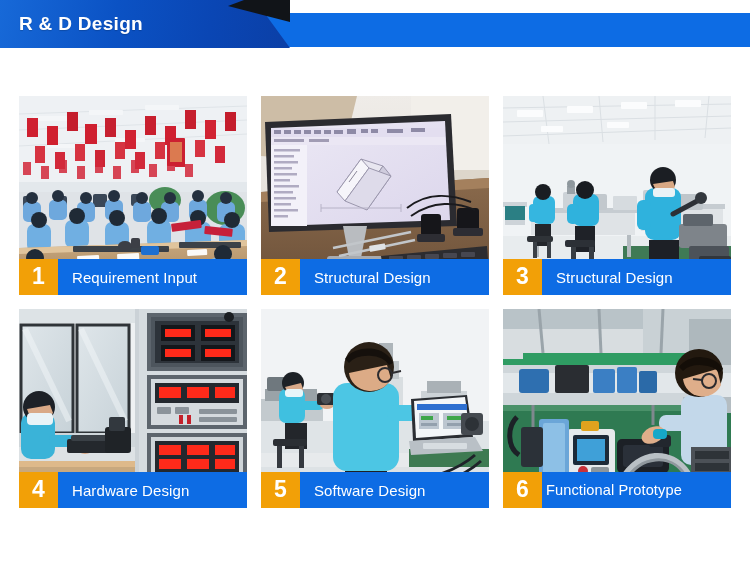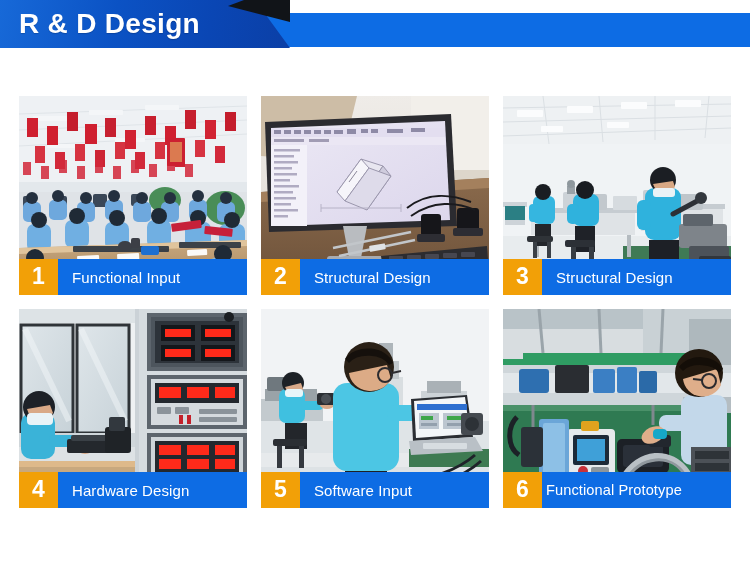--- a/index.html
+++ b/index.html
@@ -22,21 +22,21 @@
     background: linear-gradient(100deg,#1769d8 0%, #0b52c4 40%, #0a46b4 72%, #0b3fa6 100%);
     clip-path: polygon(0 0, 255px 0, 290px 48px, 0 48px);
   }
   .banner-notch {
     position: absolute; left: 228px; top: 0; width: 62px; height: 22px;
     background: #111418;
     clip-path: polygon(16px 0, 62px 0, 62px 22px, 0 6px);
   }
   .banner-title {
     position: absolute; left: 19px; top: 6px;
-    font-size: 28px; font-weight: bold; color: #ffffff;
+    font-size: 19px; font-weight: bold; color: #ffffff;
     letter-spacing: .3px; line-height: 36px; white-space: nowrap;
     text-shadow: 0 1px 1px rgba(0,0,0,.18);
   }
 
   
   .grid {
     position: absolute; left: 19px; top: 96px;
     width: 712px;
     display: grid;
     grid-template-columns: repeat(3, 228px);
@@ -222,21 +222,21 @@
             </g>
           <g fill="#1f2a36">
               <circle cx="16" cy="162" r="9"></circle>
               <circle cx="204" cy="158" r="9"></circle>
             </g>
           <rect x="30" y="170" width="26" height="16" fill="#84c250" opacity=".8" rx="2"></rect>
         </svg>
       </div>
       <div class="labelbar">
         <div class="badge">1</div>
-        <div class="label">Functional Input</div>
+        <div class="label">Requirement Input</div>
       </div>
     </div>
 
     <div class="card">
       <div class="photo">
         <svg viewBox="0 0 228 199" preserveAspectRatio="none" aria-hidden="true">
           <defs>
             <linearGradient id="c2wall" x1="0" y1="0" x2="0" y2="1">
               <stop offset="0" stop-color="#efece8"></stop>
                 <stop offset="1" stop-color="#ded8d1"></stop>
@@ -634,21 +634,21 @@
             <path d="M220 152 C200 170, 172 178, 146 184"></path>
           </g>
           <g fill="#454a50">
               <rect x="200" y="104" width="22" height="22" rx="3"></rect>
               <circle cx="211" cy="115" r="7" fill="#2d3237"></circle>
             </g>
         </svg>
       </div>
       <div class="labelbar">
         <div class="badge">5</div>
-        <div class="label">Software Input</div>
+        <div class="label">Software Design</div>
       </div>
     </div>
 
     <div class="card wide">
       <div class="photo">
         <svg viewBox="0 0 228 199" preserveAspectRatio="none" aria-hidden="true">
           <rect width="228" height="199" fill="#d8dde0"></rect>
           <rect x="0" y="0" width="228" height="20" fill="#b9c3c8"></rect>
           <rect x="140" y="0" width="88" height="92" fill="#c9d1d5"></rect>
           <rect x="186" y="10" width="42" height="78" fill="#aeb8bd"></rect>

